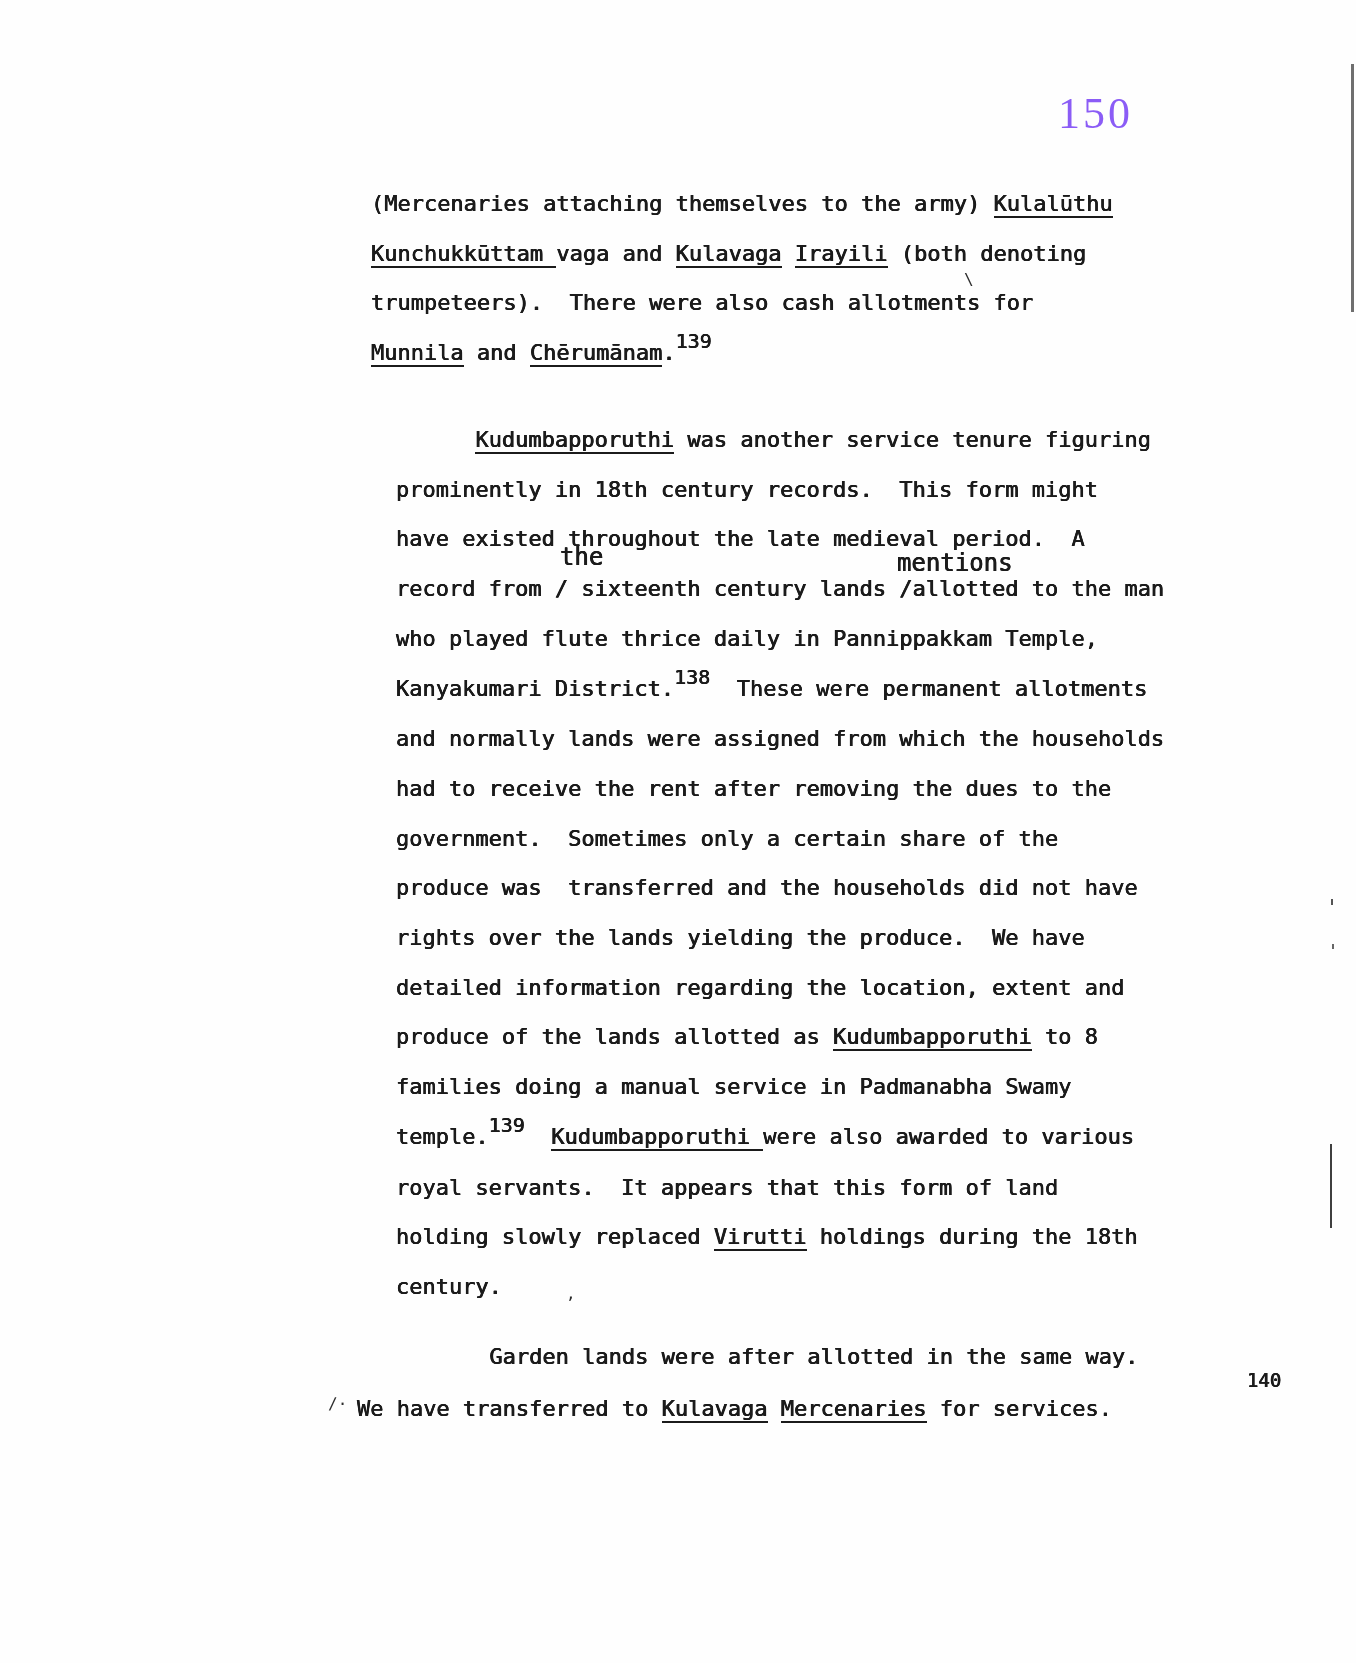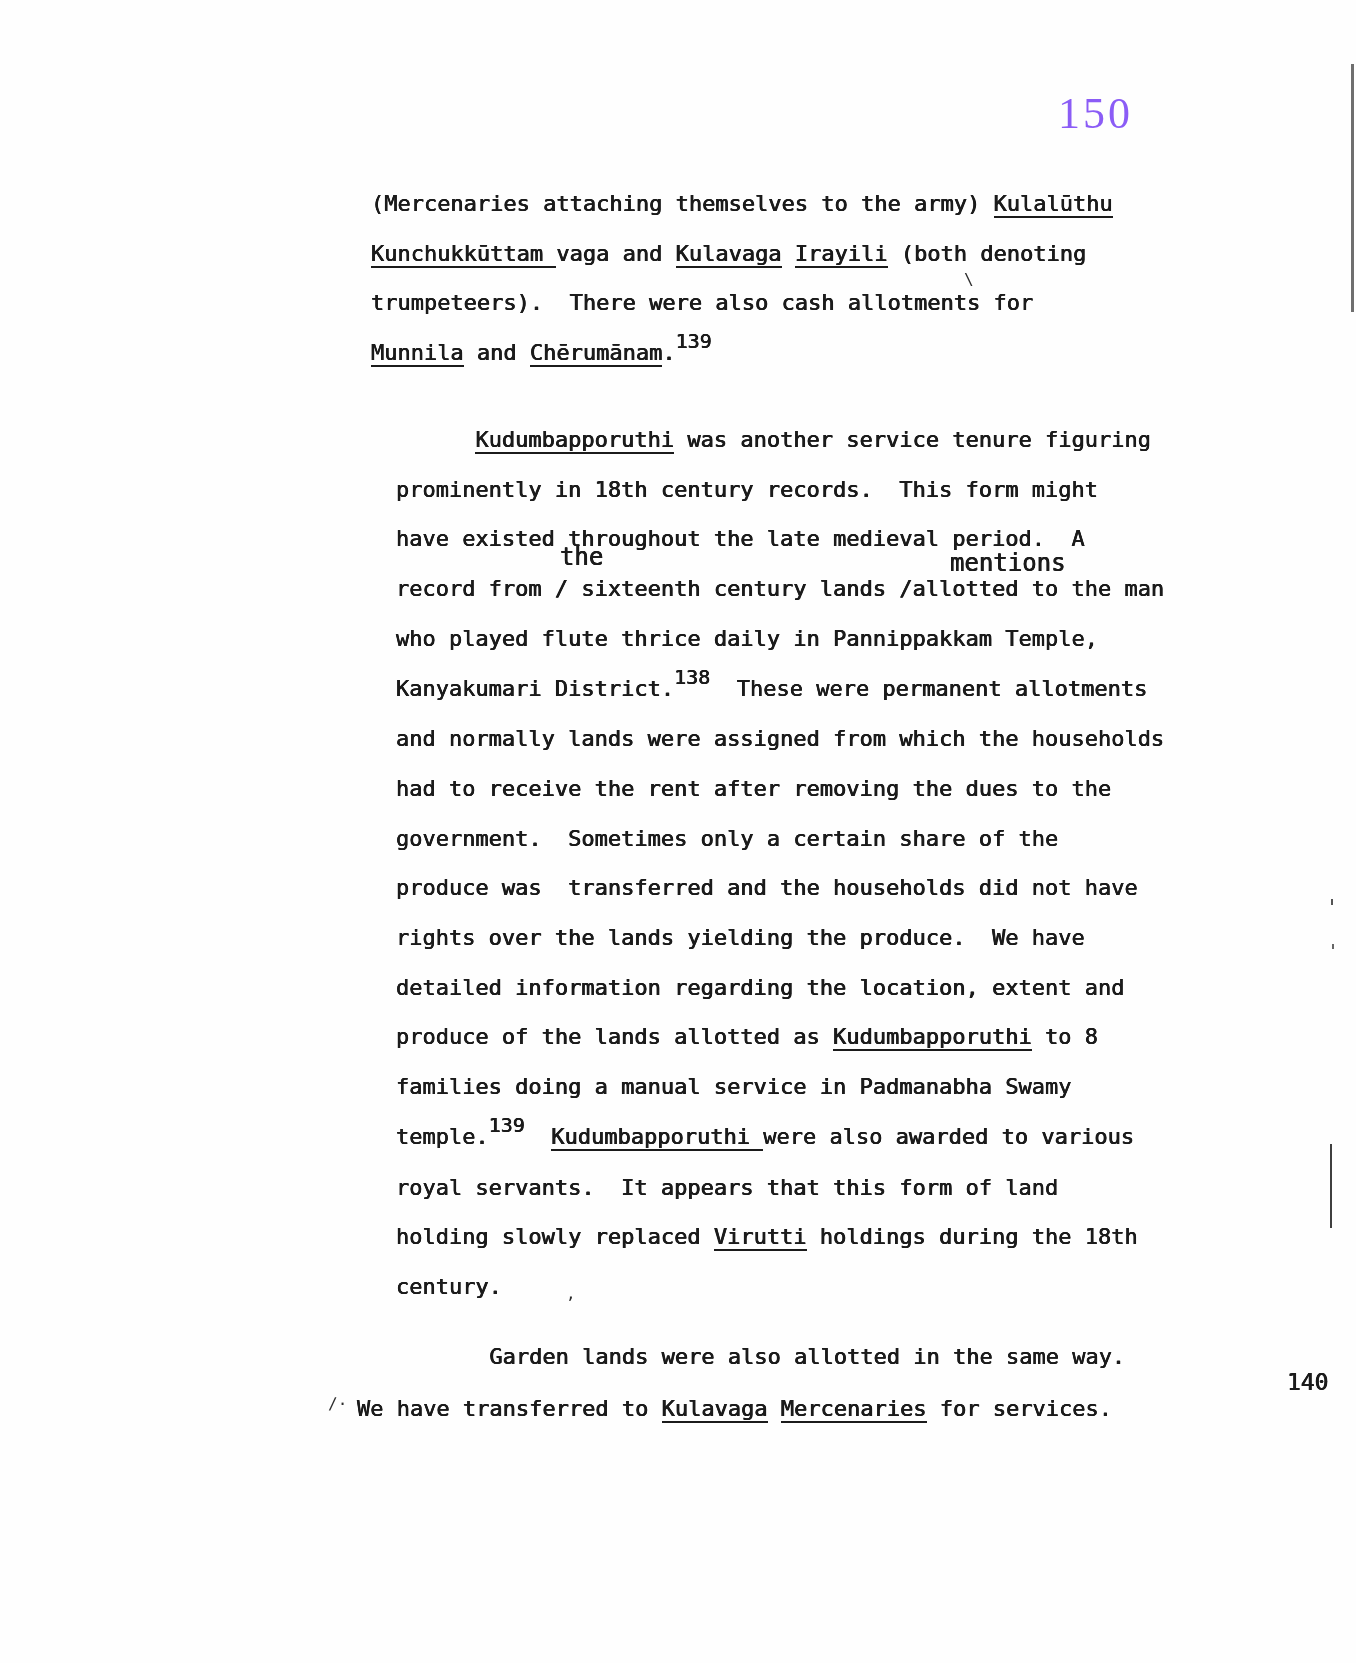--- a/index.html
+++ b/index.html
@@ -26,37 +26,37 @@
     text-shadow:0.35px 0 currentColor,-0.35px 0 currentColor,0 0 0.5px rgba(0,0,0,0.45);
   }
   .line{white-space:pre;}
   .u{border-bottom:2.5px solid currentColor;}
   .sup{font-size:20px;position:relative;top:-12px;}
   .float{
     position:absolute;line-height:1;
     text-shadow:0.35px 0 currentColor,-0.35px 0 currentColor,0 0 0.5px rgba(0,0,0,0.45);
   }
   .typed{font-size:24px;}
-  .fnum{font-size:23px;margin-left:40px;}
+  .fnum{font-size:19px;}
   .pen{font-size:16px;color:#2c2c2c;text-shadow:none;}
   .artifact{position:absolute;}
 </style>
 </head>
 <body>
 
 <div id="doc">
   <div id="page-number">150</div>
   <div id="typescript">
       <div class="paragraph" style="left: 371px; top: 179px; line-height: 49.5px;"><div class="line"><span class="seg">(Mercenaries attaching themselves to the army) </span><span class="u">Kulalūthu</span></div><div class="line"><span class="u">Kunchukkūttam </span><span class="seg">vaga and </span><span class="u">Kulavaga</span><span class="seg"> </span><span class="u">Irayili</span><span class="seg"> (both denoting</span></div><div class="line"><span class="seg">trumpeteers).  There were also cash allotments for</span></div><div class="line"><span class="u">Munnila</span><span class="seg"> and </span><span class="u">Chērumānam</span><span class="seg">.</span><span class="sup">139</span></div></div>
       <div class="paragraph" style="left: 396px; top: 415px; line-height: 49.7px;"><div class="line"><span class="seg">      </span><span class="u">Kudumbapporuthi</span><span class="seg"> was another service tenure figuring</span></div><div class="line"><span class="seg">prominently in 18th century records.  This form might</span></div><div class="line"><span class="seg">have existed throughout the late medieval period.  A</span></div><div class="line"><span class="seg">record from / sixteenth century lands /allotted to the man</span></div><div class="line"><span class="seg">who played flute thrice daily in Pannippakkam Temple,</span></div><div class="line"><span class="seg">Kanyakumari District.</span><span class="sup">138</span><span class="seg">  These were permanent allotments</span></div><div class="line"><span class="seg">and normally lands were assigned from which the households</span></div><div class="line"><span class="seg">had to receive the rent after removing the dues to the</span></div><div class="line"><span class="seg">government.  Sometimes only a certain share of the</span></div><div class="line"><span class="seg">produce was  transferred and the households did not have</span></div><div class="line"><span class="seg">rights over the lands yielding the produce.  We have</span></div><div class="line"><span class="seg">detailed information regarding the location, extent and</span></div><div class="line"><span class="seg">produce of the lands allotted as </span><span class="u">Kudumbapporuthi</span><span class="seg"> to 8</span></div><div class="line"><span class="seg">families doing a manual service in Padmanabha Swamy</span></div><div class="line"><span class="seg">temple.</span><span class="sup">139</span><span class="seg">  </span><span class="u">Kudumbapporuthi </span><span class="seg">were also awarded to various</span></div><div class="line"><span class="seg">royal servants.  It appears that this form of land</span></div><div class="line"><span class="seg">holding slowly replaced </span><span class="u">Virutti</span><span class="seg"> holdings during the 18th</span></div><div class="line"><span class="seg">century.</span></div></div>
-      <div class="paragraph" style="left: 357px; top: 1331px; line-height: 52px;"><div class="line"><span class="seg">          Garden lands were also allotted in the same way.</span></div><div class="line"><span class="seg">We have transferred to </span><span class="u">Kulavaga</span><span class="seg"> </span><span class="u">Mercenaries</span><span class="seg"> for services.</span></div></div>
+      <div class="paragraph" style="left: 357px; top: 1331px; line-height: 52px;"><div class="line"><span class="seg">          Garden lands were after allotted in the same way.</span></div><div class="line"><span class="seg">We have transferred to </span><span class="u">Kulavaga</span><span class="seg"> </span><span class="u">Mercenaries</span><span class="seg"> for services.</span></div></div>
     </div>
   <div id="overlay">
       <span class="float typed" style="left: 560px; top: 545px;">the</span>
-      <span class="float typed" style="left: 950px; top: 551px;">mentions</span>
+      <span class="float typed" style="left: 897px; top: 551px;">mentions</span>
       <span class="float fnum" style="left: 1247px; top: 1371px;">140</span>
       <span class="float pen" style="left: 328px; top: 1396px;">∕·</span>
       <span class="float pen" style="left: 566px; top: 1286px;">,</span>
       <span class="float pen" style="left: 964px; top: 272px;">\</span>
       <div class="artifact" style="left: 1351px; top: 64px; width: 3px; height: 248px; background: rgb(111, 111, 111);"></div>
       <div class="artifact" style="left: 1330px; top: 1144px; width: 2px; height: 84px; background: rgb(63, 63, 63);"></div>
       <div class="artifact" style="left: 1331px; top: 899px; width: 2px; height: 6px; background: rgb(85, 85, 85);"></div>
       <div class="artifact" style="left: 1332px; top: 944px; width: 2px; height: 5px; background: rgb(102, 102, 102);"></div>
     </div>
 </div>

